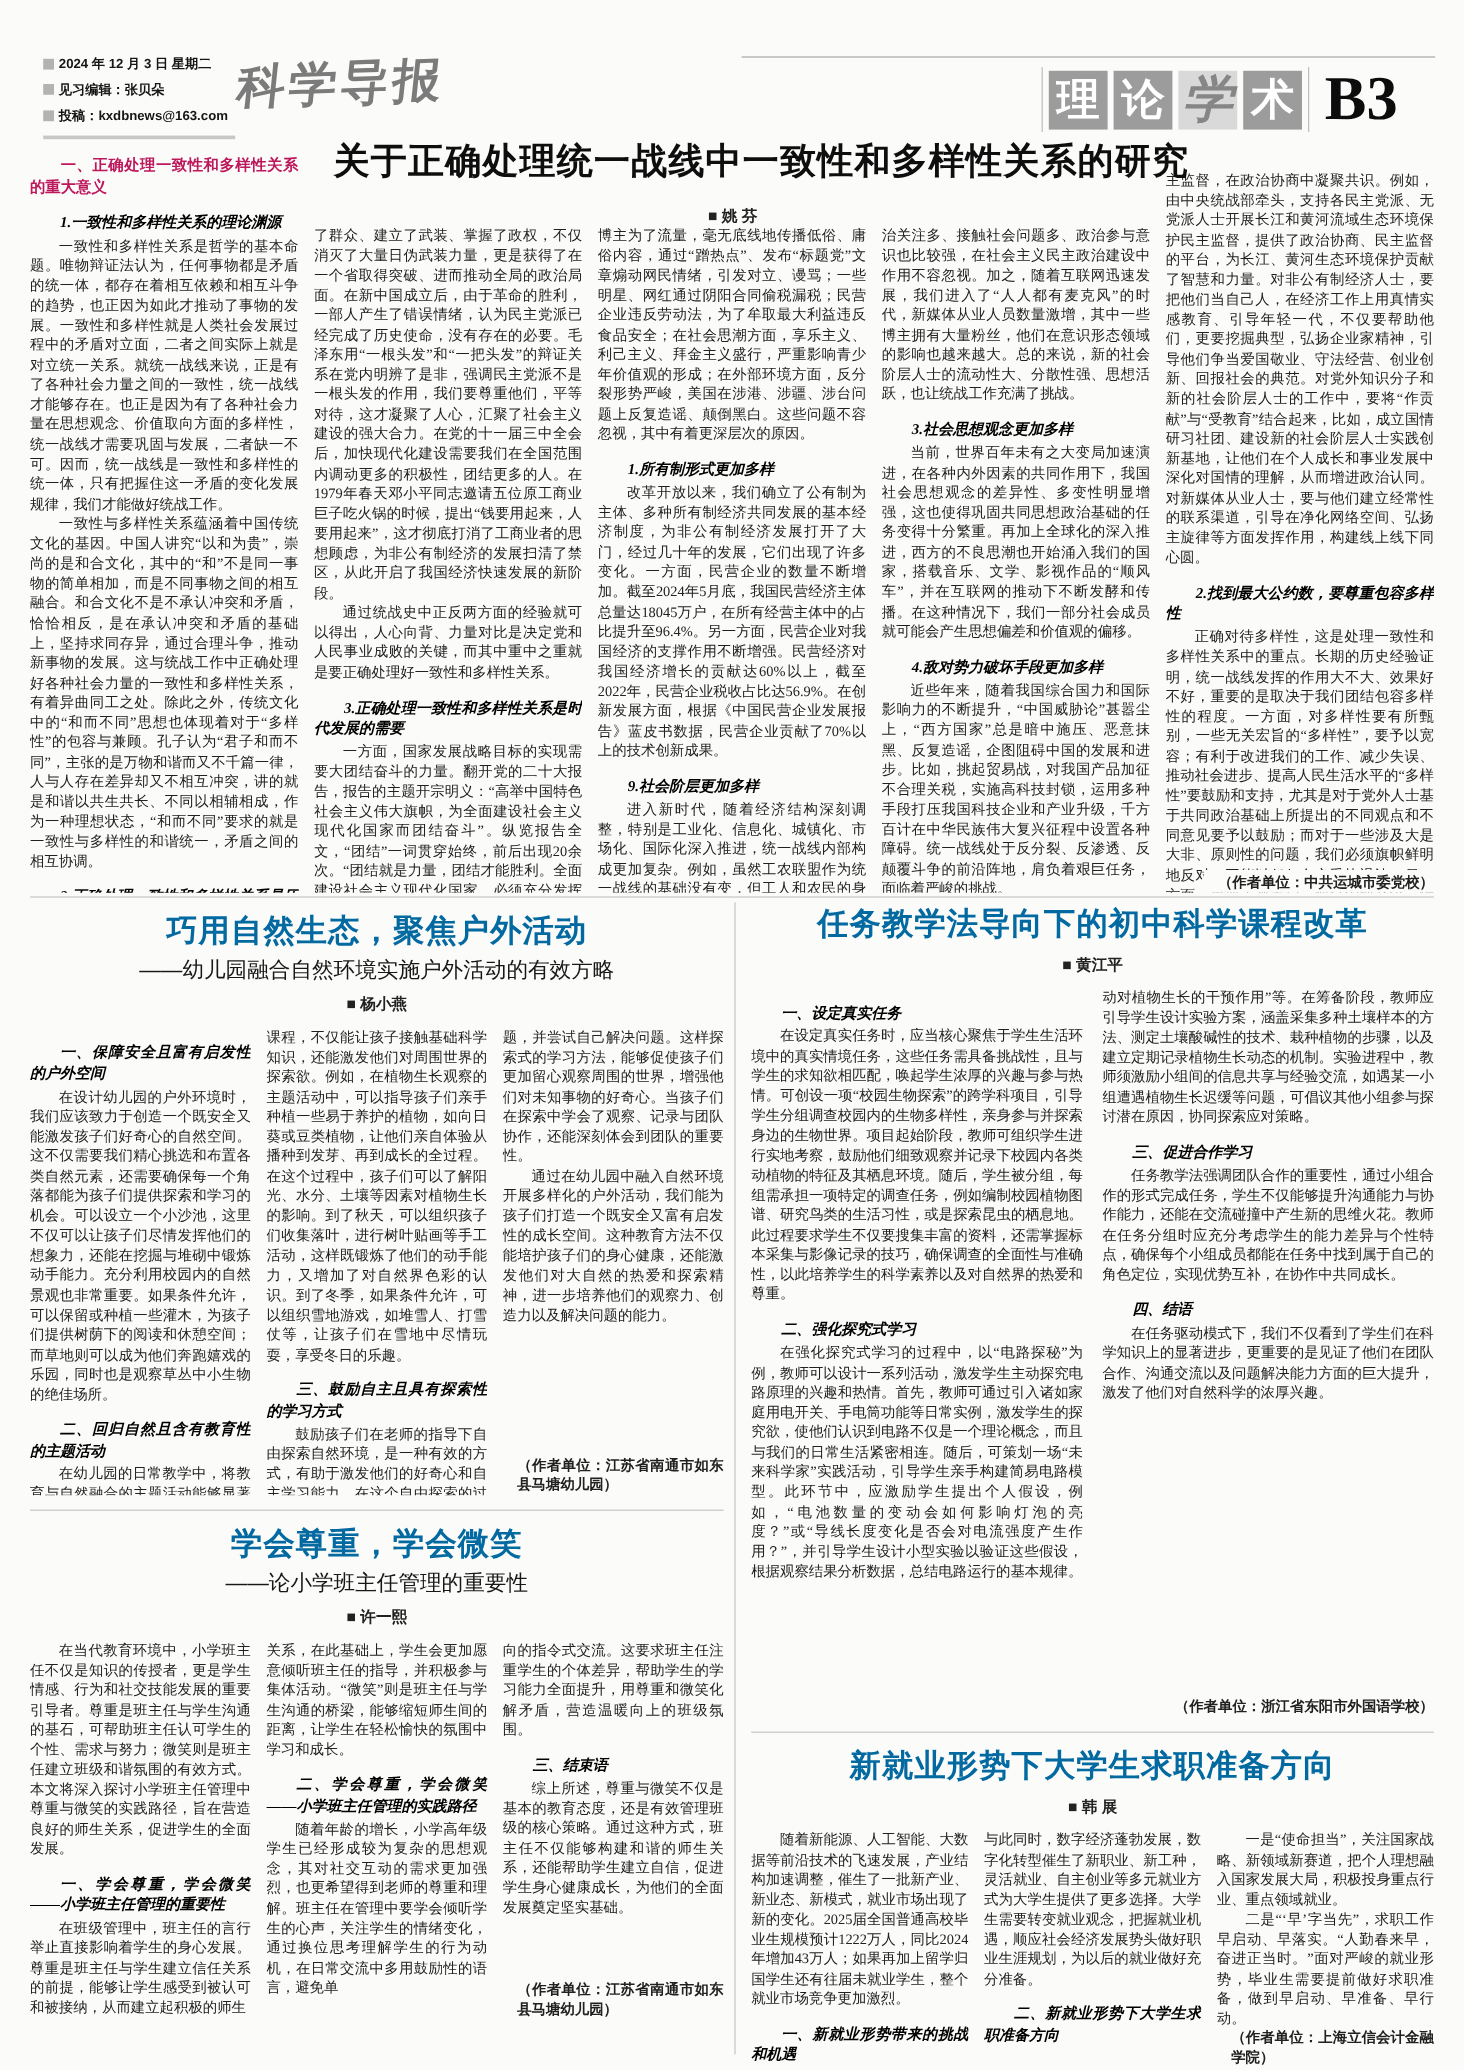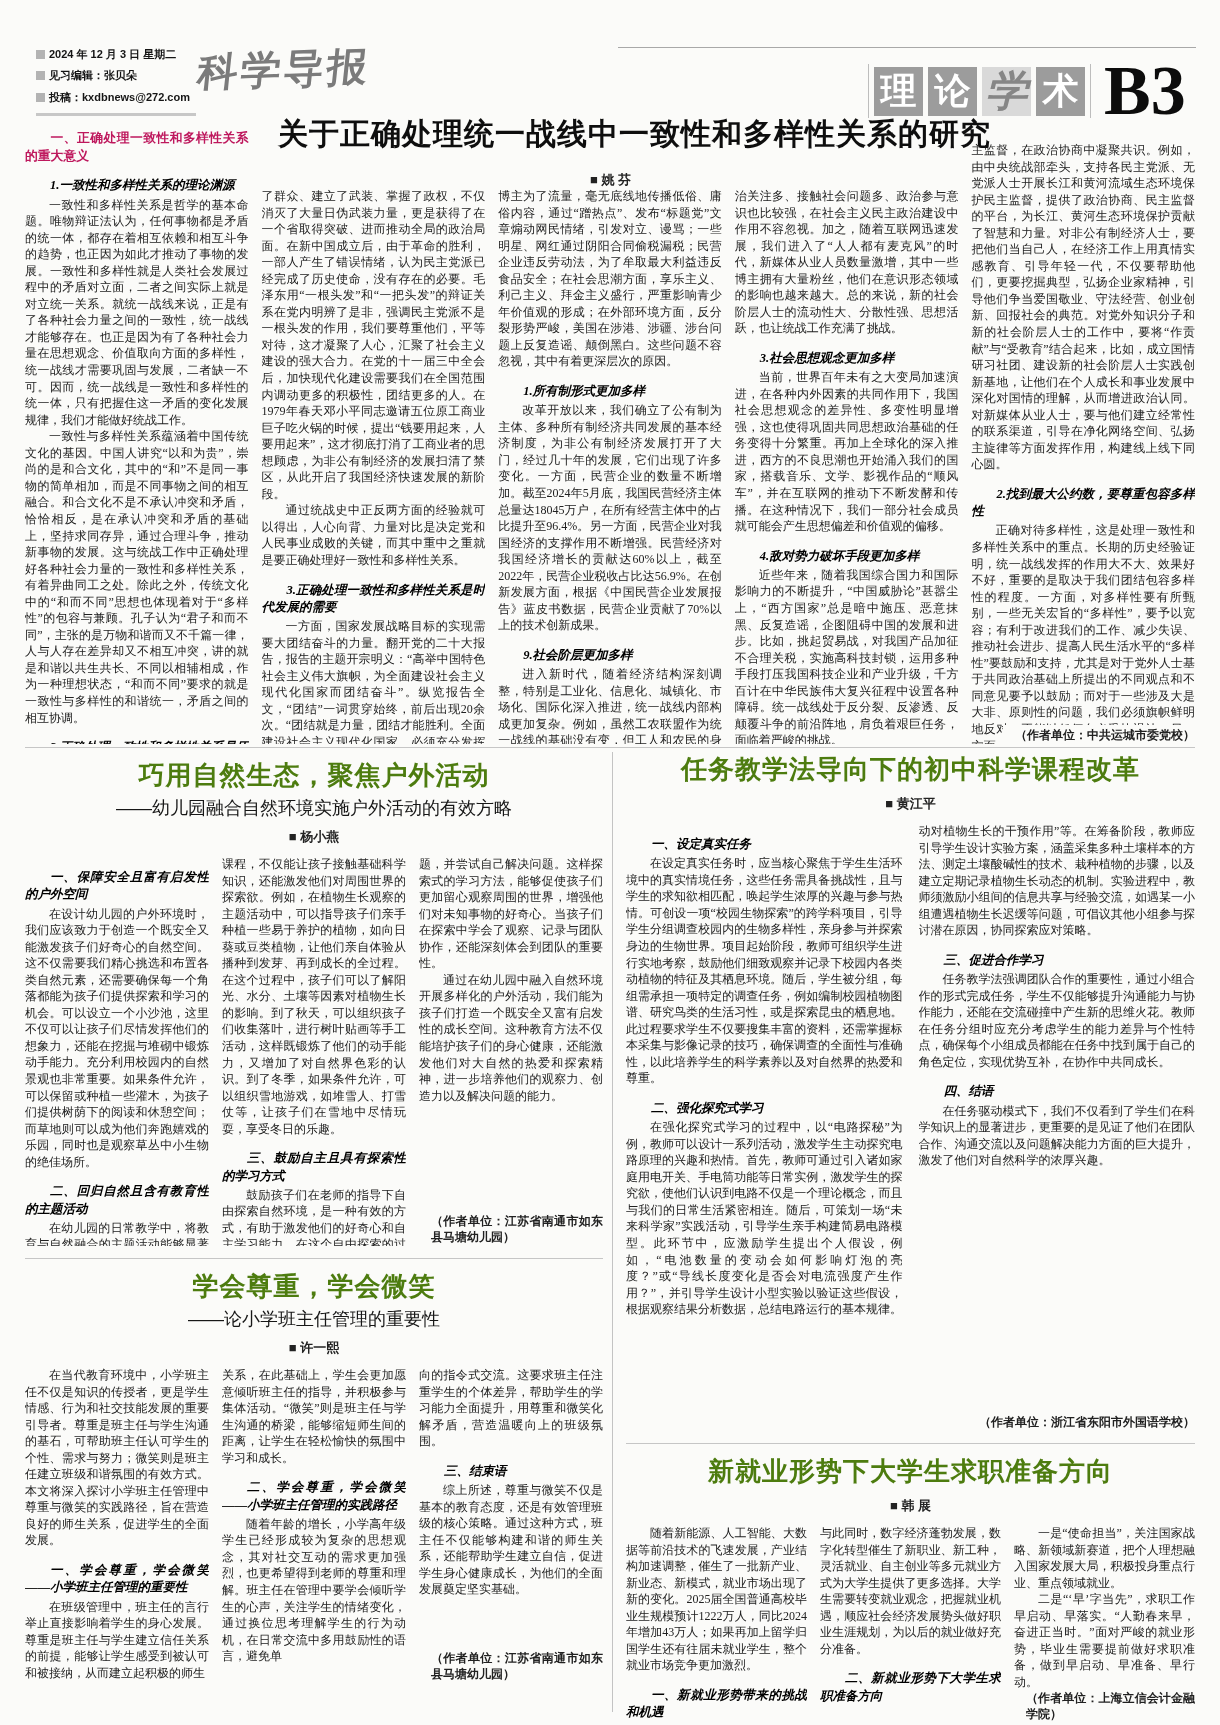--- a/index.html
+++ b/index.html
@@ -25,21 +25,21 @@
   }
   .hd-rule { position:absolute; left:618px; top:47px; width:578px; height:1px; background:#a8a8a8; }
   .banner { position:absolute; left:868px; top:56px; display:flex; align-items:center; gap:5px; }
   .tick { width:1px; height:54px; background:#bdbdbd; }
   .bx {
     width:49px; height:49px; background:#9c9c9c; color:#fff;
     font-family:"Liberation Sans","DejaVu Sans",sans-serif; font-weight:bold; font-size:36px;
     display:flex; align-items:center; justify-content:center;
   }
   .bx.alt { background:#d9d9d9; color:#868686; font-family:"DejaVu Serif",serif; font-style:italic; font-size:42px; }
-  .pageno { font-family:"Liberation Serif","DejaVu Serif",serif; font-weight:bold; font-size:70px; line-height:1; color:#0c0c0c; margin-left:8px; }
+  .pageno { font-family:"Liberation Serif","DejaVu Serif",serif; font-weight:bold; font-size:52px; line-height:1; color:#0c0c0c; margin-left:8px; }
   
   .main { position:absolute; left:25px; top:96px; width:1170px; height:648px; display:flex; gap:13px; }
   .mcol { flex:1; overflow:hidden; position:relative; }
   .mcol.c1 { padding-top:30px; }
   .mcol.c2, .mcol.c3, .mcol.c4 { padding-top:92px; }
   .mcol.c5 { padding-top:46px; }
   .headline { position:absolute; left:237px; top:2px; width:697px; text-align:center; z-index:2; }
   .headline h1 {
     margin:16px; font-family:"Liberation Sans","DejaVu Sans",sans-serif;
     font-size:30px; font-weight:bold; letter-spacing:1px; color:#0e0e0e; white-space:nowrap;
@@ -56,40 +56,40 @@
     font-family:"Liberation Sans","DejaVu Sans",sans-serif; font-weight:bold; font-size:12px;
     padding:2px 0 0 12px;
     margin-top:11px;
   }
   
   .hrfull { position:absolute; left:25px; top:747px; width:1170px; height:1px; background:#c6c6c6; }
   .vdiv   { position:absolute; left:612px; top:752px; width:1px; height:960px; background:#c3c3c3; }
   .bottom-left  { position:absolute; left:25px;  top:754px; width:578px; }
   .bottom-right { position:absolute; left:626px; top:748px; width:569px; }
   .art-head { text-align:center; }
-  .art-title { margin:4px 0 0; font-family:Liberation Mono, monospace; font-weight:bold; font-size:26px; letter-spacing:1px; color:#4d7c0f; }
+  .art-title { margin:4px 0 0; font-family:Liberation Mono, monospace; font-weight:bold; font-size:26px; letter-spacing:1px; color:#0369a1; }
   .art-sub   { margin:3px 0 0; font-family:"Liberation Sans","DejaVu Sans",sans-serif; font-size:18px; color:#171717; }
   .art-head .byline { margin:8px 0 10px; }
   .cols { display:flex; gap:13px; }
   .cols .ncol { flex:1; overflow:hidden; position:relative; }
   #a2cols { height:390px; }
   #a3cols { height:608px; gap:16px; }
   #a4cols { height:316px; }
   #a5cols { height:198px; }
   .hr { border:0; border-top:1px solid #c6c6c6; margin:12px 0 10px; }
 </style>
 </head>
 <body>
 
 <div>
 
   <div class="hd-info">
     <div><span class="sq"></span><span>2024 年 12 月 3 日  星期二</span></div>
     <div><span class="sq"></span><span>见习编辑：张贝朵</span></div>
-    <div><span class="sq"></span><span>投稿：kxdbnews@272.com</span></div>
+    <div><span class="sq"></span><span>投稿：kxdbnews@163.com</span></div>
   </div>
 
   <div class="logo">科学导报</div>
 
   <div class="hd-rule"></div>
 
   <div class="banner">
     <div class="tick"></div>
     <div class="bx">理</div>
     <div class="bx">论</div>

